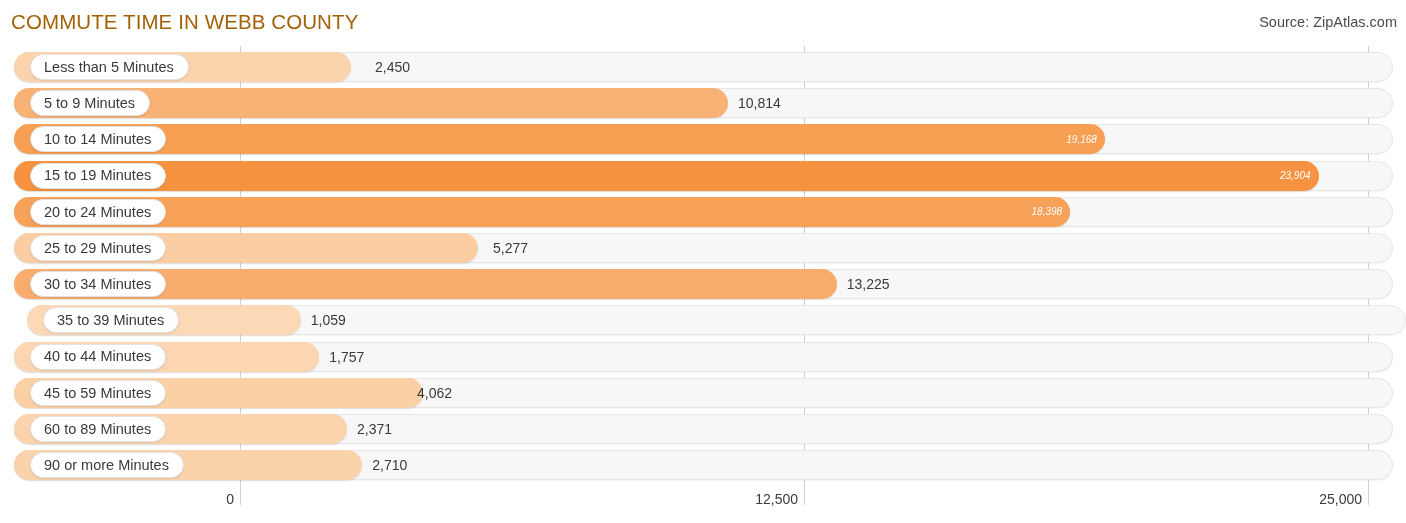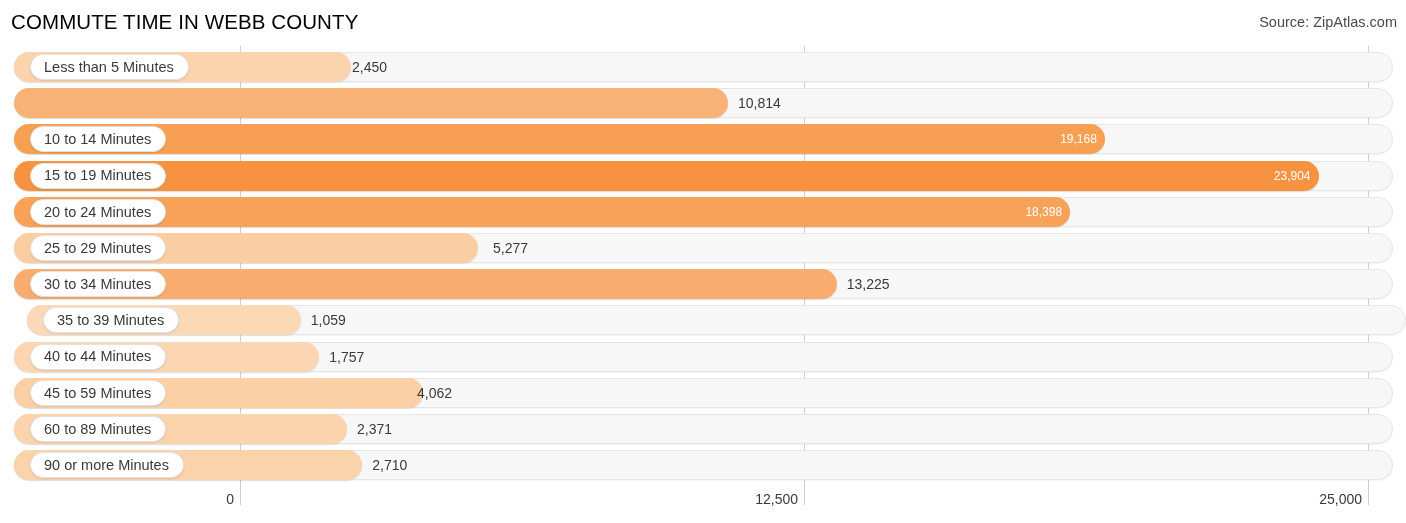--- a/index.html
+++ b/index.html
@@ -22,21 +22,21 @@
     left: 0; top: 0;
     width: 1406px;
     height: 44px;
   }
   #chart-title {
     position: absolute;
     left: 11px;
     top: 10px;
     font-size: 20.5px;
     letter-spacing: 0.1px;
-    color: #000000;
+    color: #a16207;
     font-weight: 400;
     white-space: nowrap;
   }
   #source-label {
     position: absolute;
     right: 9px;
     top: 14px;
     font-size: 14.5px;
     color: #4a4a52;
     white-space: nowrap;
@@ -117,23 +117,24 @@
     font-size: 14px;
     color: #3a3a3a;
     white-space: nowrap;
   }
   .val-in {
     position: absolute;
     top: 0;
     height: 30px;
     display: flex;
     align-items: center;
-    font-size: 12px;
+    font-size: 10px;
     color: #ffffff;
     white-space: nowrap;
+    font-style: italic;
   }
 
   
   #axis {
     position: absolute;
     left: 0;
     top: 486px;
     width: 1406px;
     height: 37px;
   }
@@ -163,25 +164,28 @@
 <div id="plot">
     <div class="gridline" style="left: 239.5px;"></div>
     <div class="gridline" style="left: 803.5px;"></div>
     <div class="gridline" style="left: 1367.5px;"></div>
     <div class="row" style="top: 6px;">
       <div class="track"></div>
       <div class="bar" style="width: 336.544px; background: rgb(251, 212, 173);"></div>
       <div class="cat-pill">
         <span>Less than 5 Minutes</span>
       </div>
-      <div class="val-out" style="left: 352px;">2,450</div>
+      <div class="val-out" style="left: 375px;">2,450</div>
     </div>
     <div class="row" style="top: 42.2px;">
       <div class="track"></div>
       <div class="bar" style="width: 713.928px; background: rgb(249, 178, 117);"></div>
+      <div class="cat-pill">
+        <span>5 to 9 Minutes</span>
+      </div>
       <div class="val-out" style="left: 737.928px;">10,814</div>
     </div>
     <div class="row" style="top: 78.4px;">
       <div class="track"></div>
       <div class="bar" style="width: 1090.86px; background: rgb(247, 159, 83);"></div>
       <div class="cat-pill">
         <span>10 to 14 Minutes</span>
       </div>
       <div class="val-in" style="left: 1096.86px; transform: translateX(-100%);">19,168</div>
     </div>

